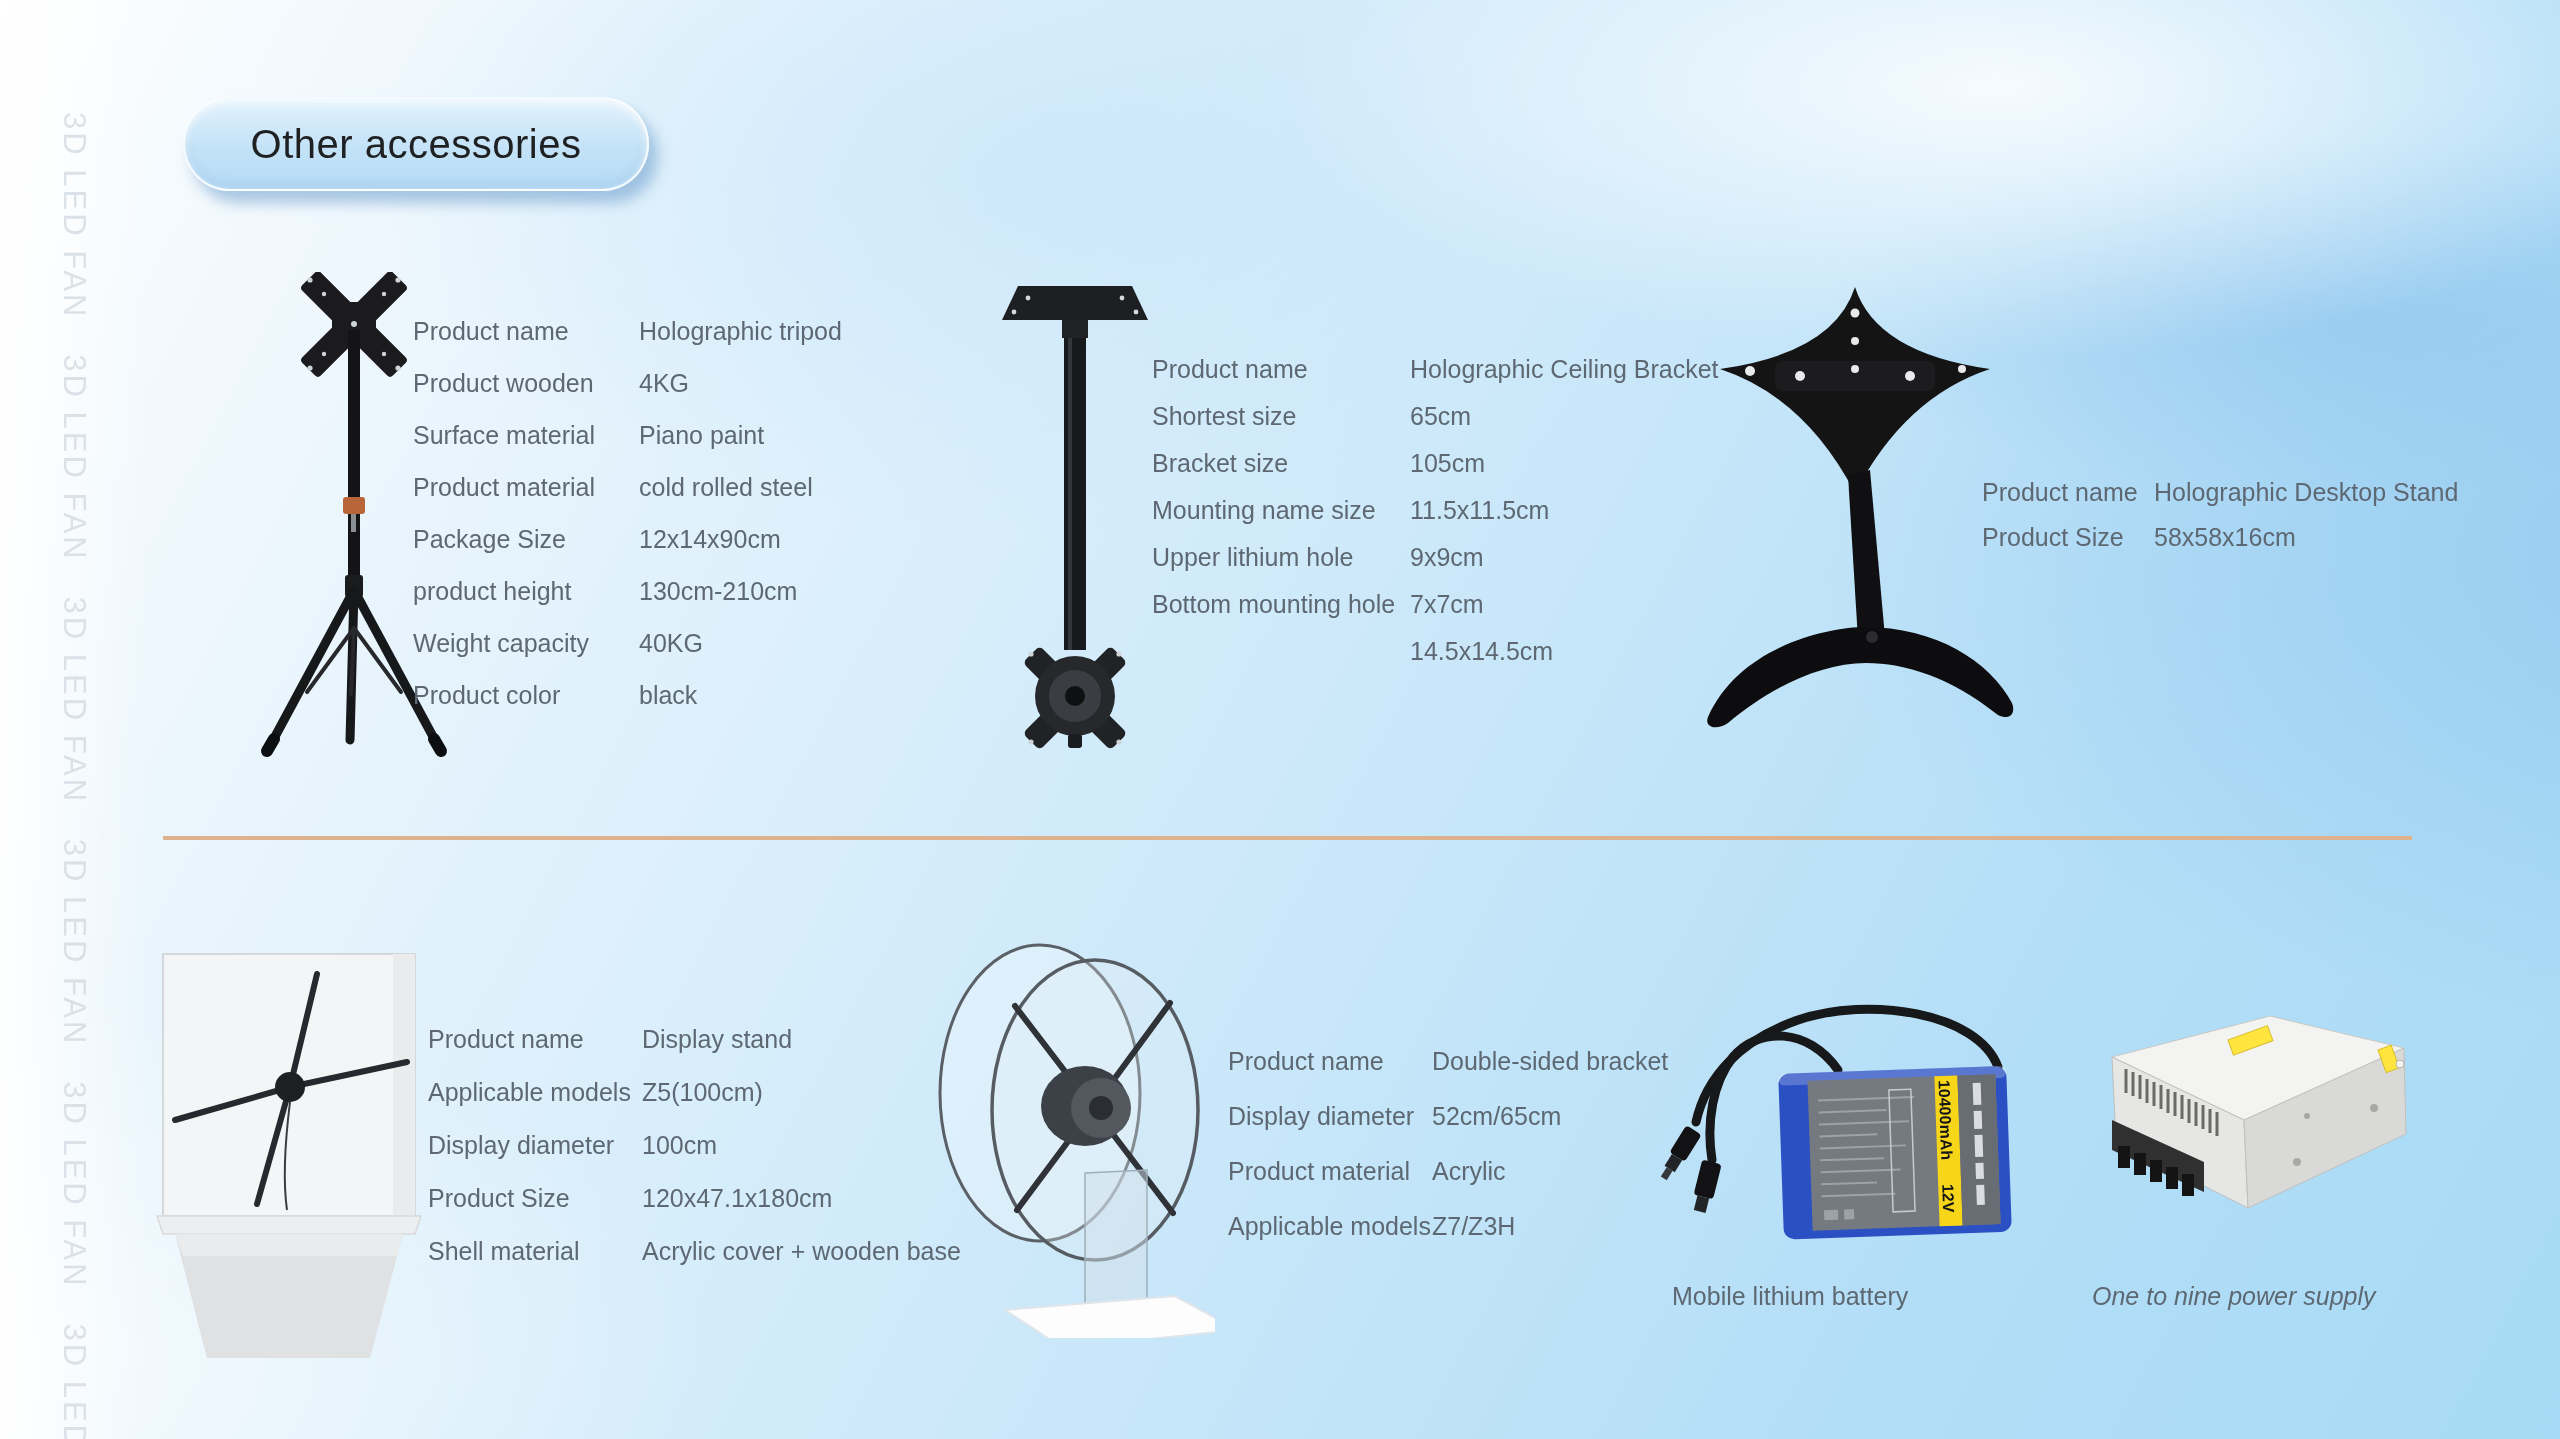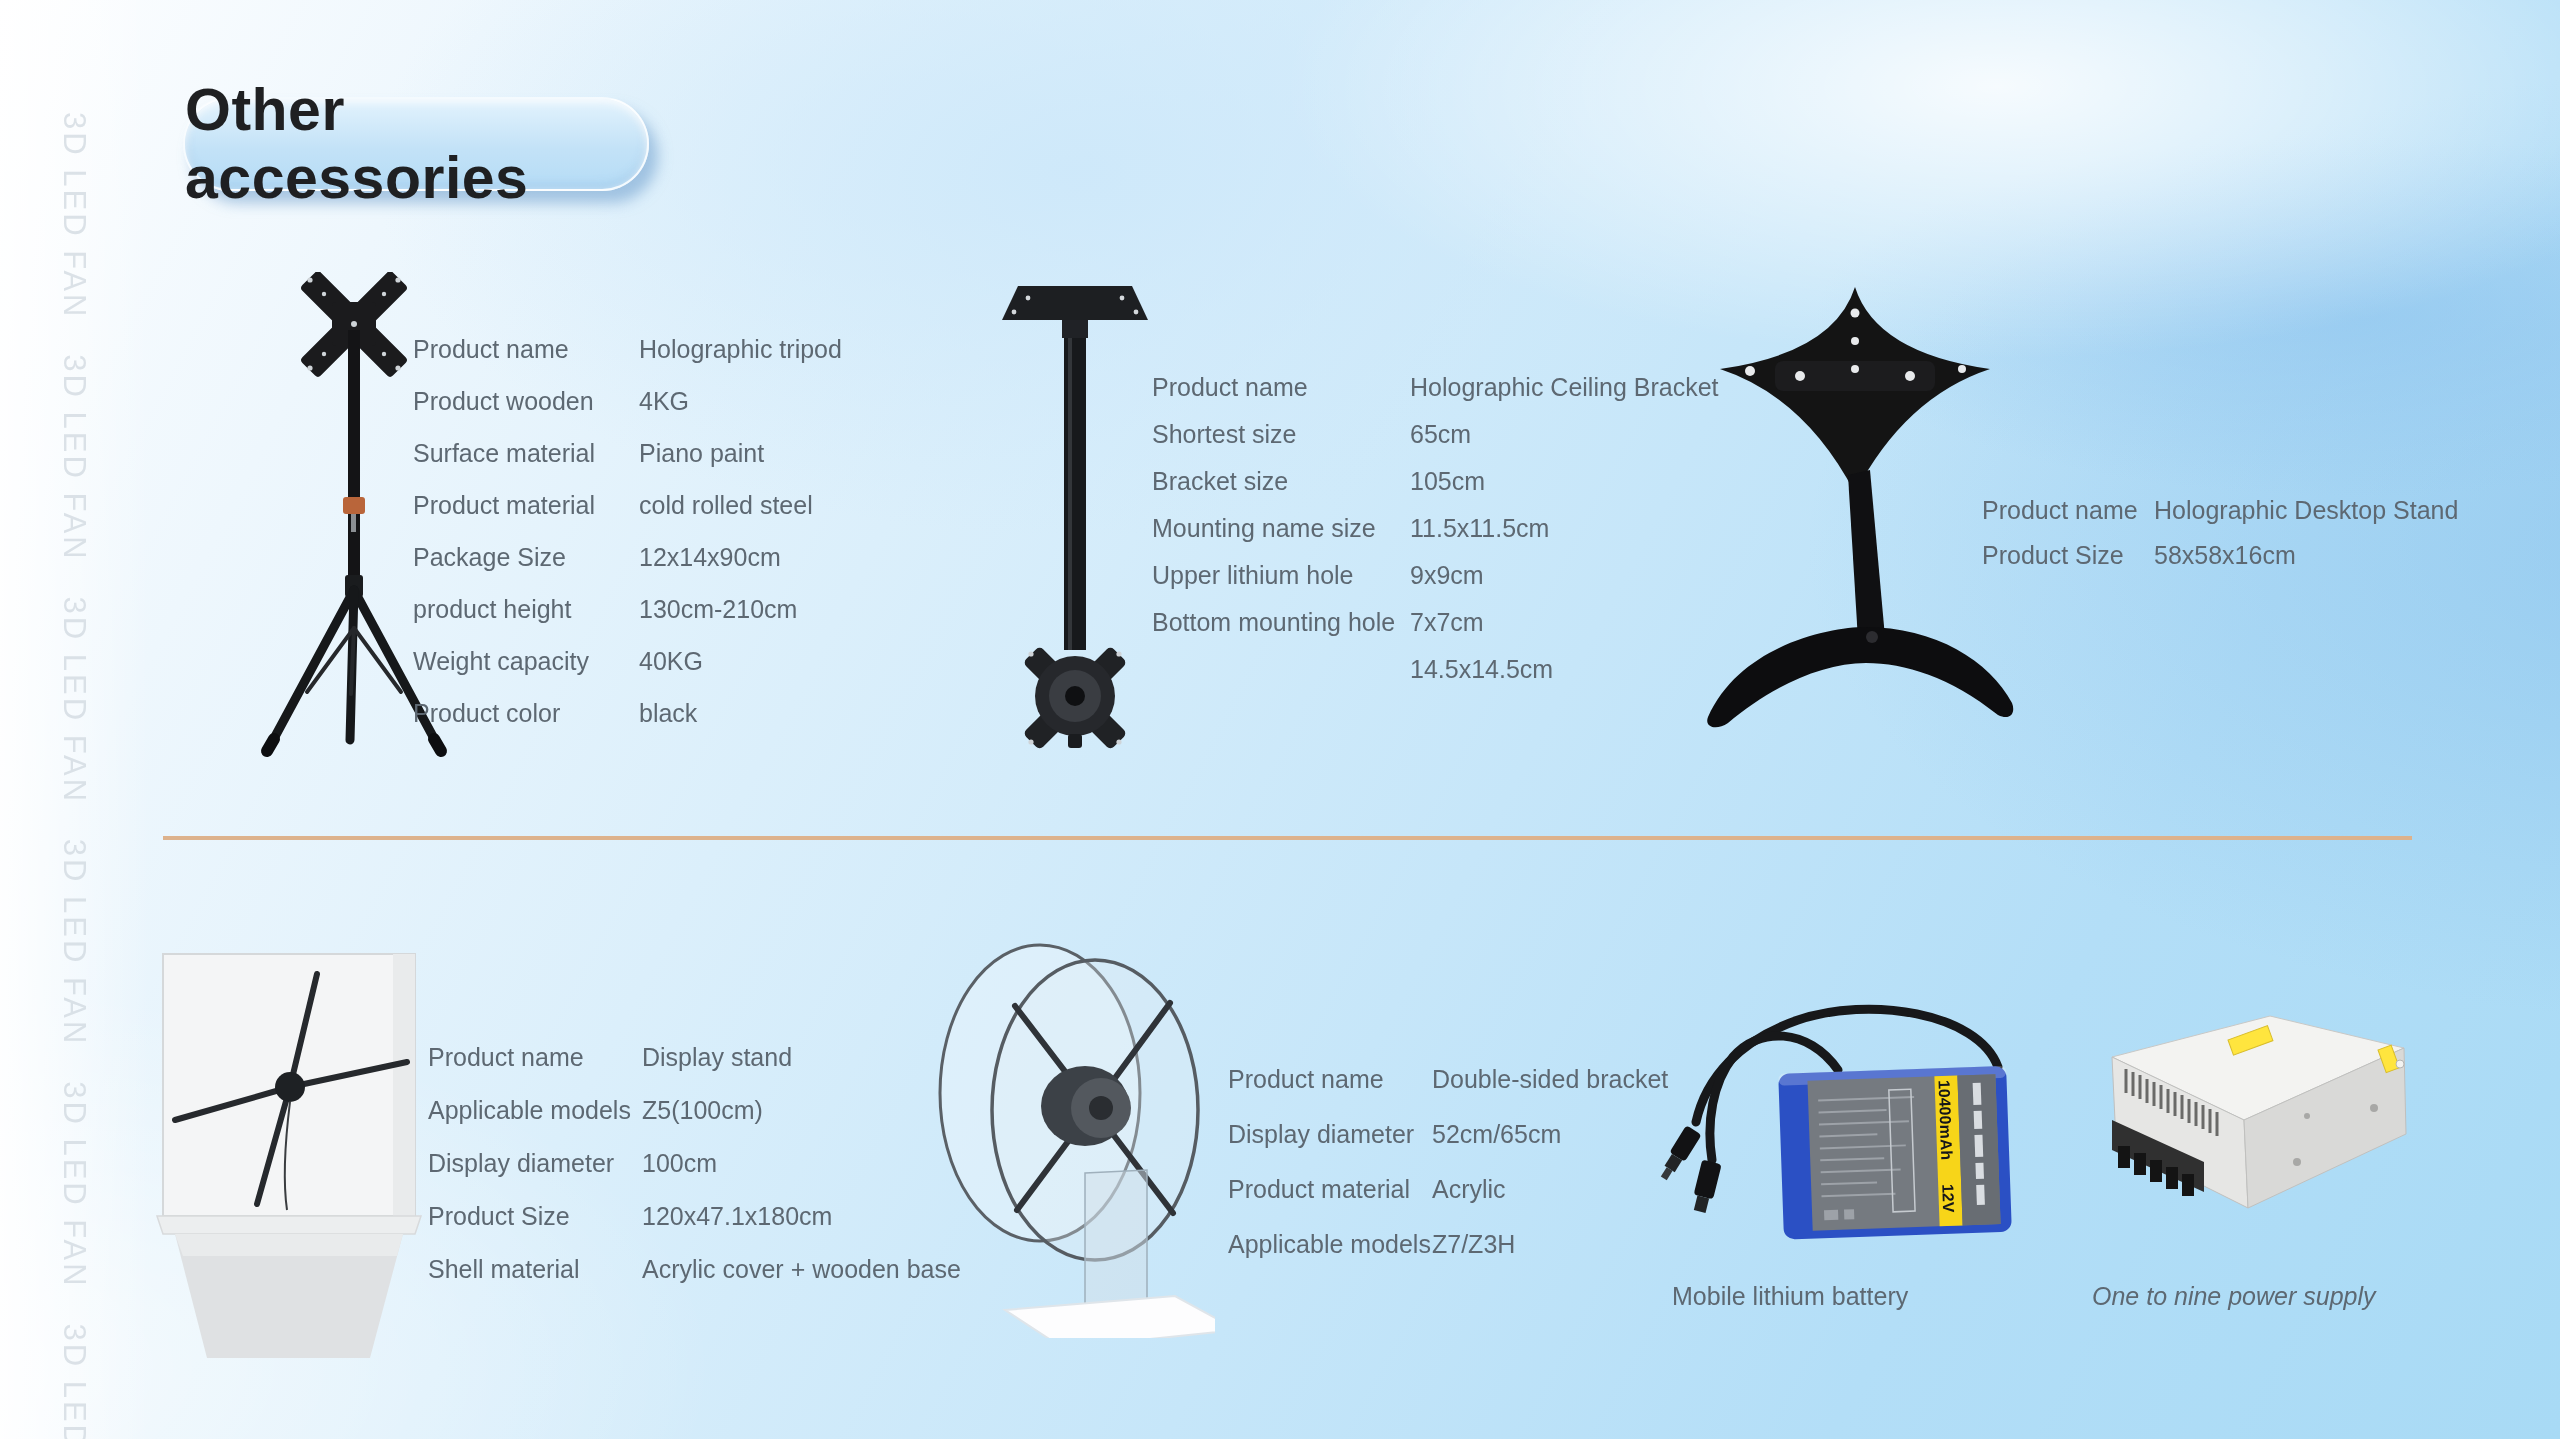--- a/index.html
+++ b/index.html
@@ -22,25 +22,25 @@
   }
   .title-pill{
     position:absolute;left:183px;top:97px;width:462px;height:90px;
     border-radius:48px;
     background:linear-gradient(180deg,#e3f3fd 0%,#c3e2f7 55%,#b5dcf6 100%);
     border:2px solid rgba(255,255,255,.85);
     box-shadow:9px 12px 14px rgba(108,156,204,.55), inset 0 3px 8px rgba(255,255,255,.9), inset 0 -4px 10px rgba(140,185,225,.45);
     display:flex;align-items:center;justify-content:center;
   }
   .title-pill span{
-    font-size:59px;font-weight:bold;color:#1f2022;letter-spacing:.5px;
+    font-size:40px;font-weight:normal;color:#1f2022;letter-spacing:.5px;
   }
   .spec-grid{
     position:absolute;display:grid;column-gap:0;
-    font-size:25px;line-height:26px;color:#5d6872;margin-top:18px;
+    font-size:25px;line-height:26px;color:#5d6872;
   }
   .specs-tripod  {left:413px;top:318px;grid-template-columns:226px auto;row-gap:26px;}
   .specs-ceiling {left:1152px;top:356px;grid-template-columns:258px auto;row-gap:21px;}
   .specs-desktop {left:1982px;top:479px;grid-template-columns:172px auto;row-gap:19px;}
   .specs-display {left:428px;top:1026px;grid-template-columns:214px auto;row-gap:27px;}
   .specs-double  {left:1228px;top:1048px;grid-template-columns:204px auto;row-gap:29px;}
   .divider{position:absolute;left:163px;top:836px;width:2249px;height:4px;background:#ddb28c;}
   .caption{position:absolute;font-size:25px;color:#5d6872;}
   .cap-battery{left:1672px;top:1282px;}
   .cap-psu{left:2092px;top:1282px;font-style:italic;}

